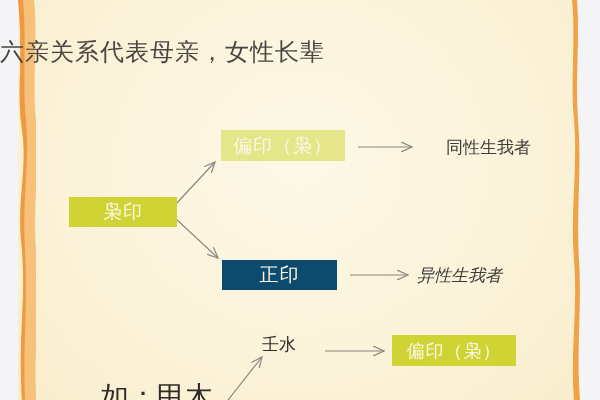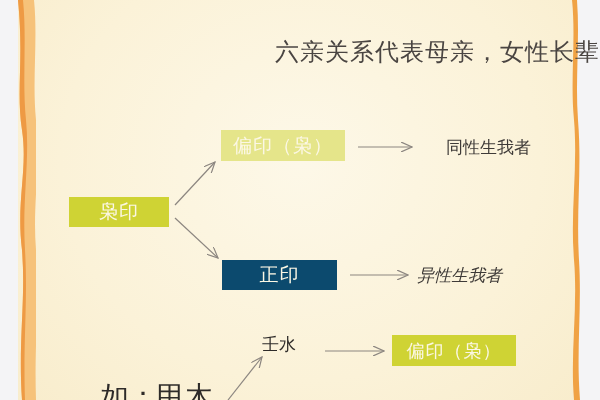--- a/index.html
+++ b/index.html
@@ -13,21 +13,21 @@
       background: #fbf3dc;
       background-image: radial-gradient(ellipse at 50% 40%, #fdf8e8 0%, #fbf2d8 60%, #f8eccb 100%);
     }
     .edge-left {
       position: absolute; left: 14px; top: 0; width: 22px; height: 400px;
     }
     .edge-right {
       position: absolute; left: 570px; top: 0; width: 22px; height: 400px;
     }
     .title {
-      position: absolute; left: 0; top: 36px; width: 600px; text-align: right;
+      position: absolute; left: 0; top: 36px; width: 600px; text-align: left;
       font-size: 24px; color: #4a4542; letter-spacing: 1px;
     }
     .tag {
       position: absolute; background: #0c4a6e; color: #fbf7e4;
       font-size: 19px; display: flex; align-items: center; justify-content: center;
       letter-spacing: 1px;
     }
     .tag.light { background: #e5e58a; }
     .tag.strong { background: #cfd334; }
     .label {
@@ -61,21 +61,21 @@
     </marker>
   </defs>
   <line x1="175" y1="205" x2="215" y2="162" stroke="#8c8680" stroke-width="1.2" marker-end="url(#ah)"></line>
   <line x1="175" y1="218" x2="218" y2="258" stroke="#8c8680" stroke-width="1.2" marker-end="url(#ah)"></line>
   <line x1="358" y1="147" x2="412" y2="147" stroke="#8c8680" stroke-width="1.2" marker-end="url(#ah)"></line>
   <line x1="350" y1="275" x2="408" y2="275" stroke="#8c8680" stroke-width="1.2" marker-end="url(#ah)"></line>
   <line x1="325" y1="351" x2="384" y2="351" stroke="#8c8680" stroke-width="1.2" marker-end="url(#ah)"></line>
   <line x1="228" y1="400" x2="262" y2="357" stroke="#8c8680" stroke-width="1.2" marker-end="url(#ah)"></line>
 </svg>
 
-<div class="tag strong" style="left:69px; top:197px; width:100px; height:30px;">
+<div class="tag strong" style="left:69px; top:197px; width:108px; height:30px;">
   <span>枭印</span>
 </div>
 
 <div class="tag light" style="left:221px; top:130px; width:124px; height:31px;">
   <span>偏印（枭）</span>
 </div>
 <div class="label" style="left:446px; top:136px;">同性生我者</div>
 
 <div class="tag" style="left:222px; top:260px; width:115px; height:30px;">
   <span>正印</span>

